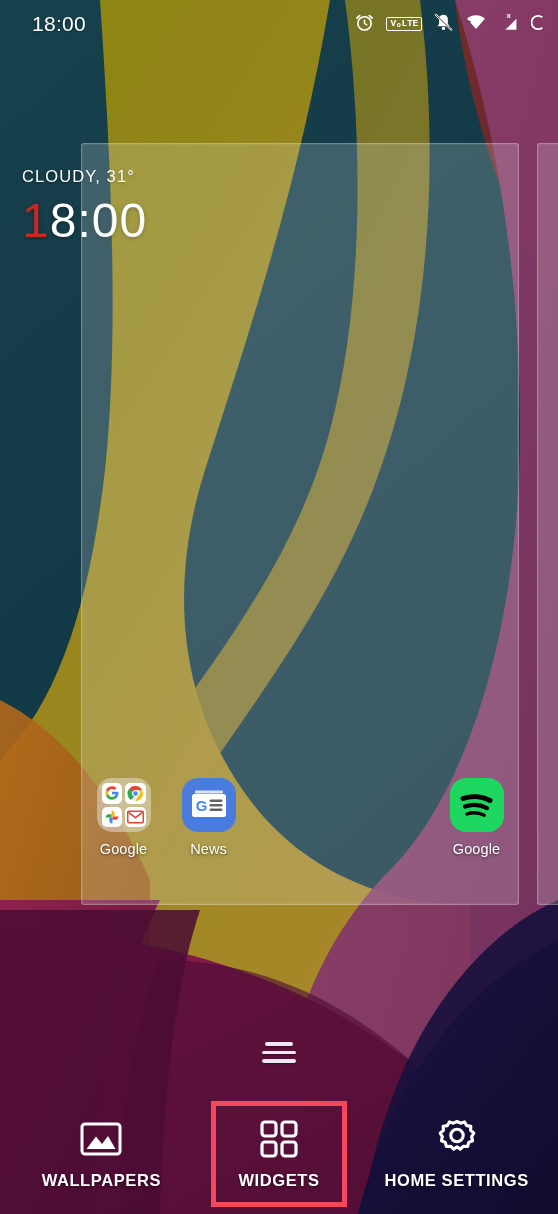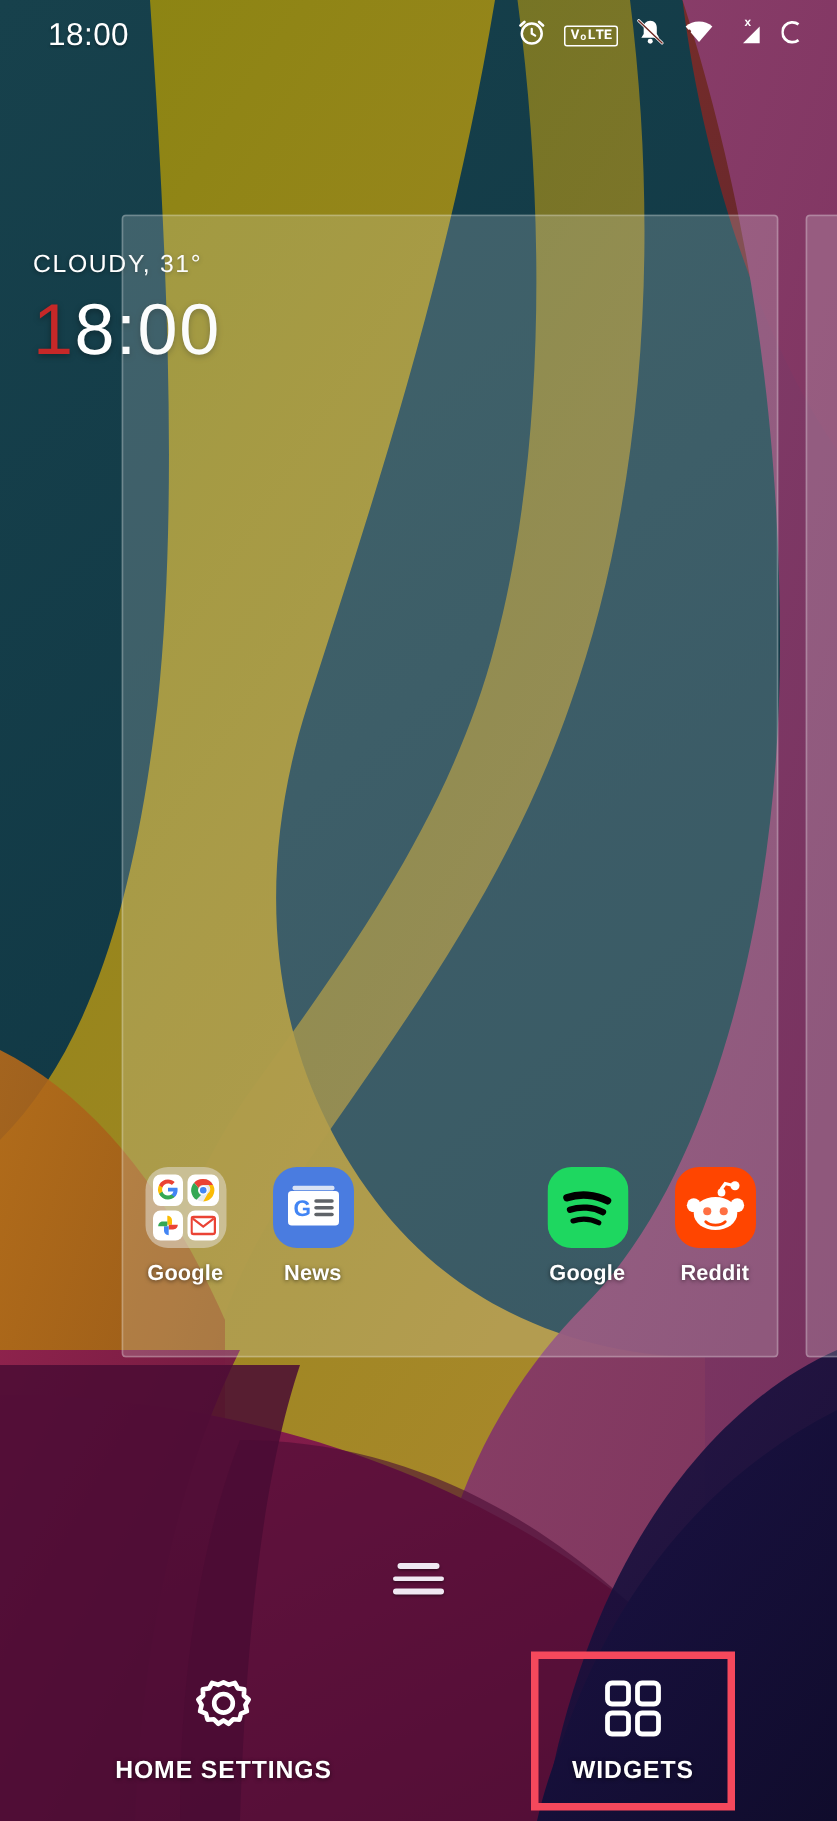--- a/index.html
+++ b/index.html
@@ -22,21 +22,21 @@
   }
   #wallpaper svg { display:block; width:558px; height:1214px; }
 
   
   #statusbar {
     position:absolute; top:0; left:0;
     width:558px; height:48px;
     z-index:40;
     display:flex; align-items:center;
     justify-content:space-between;
-    padding:0 20px 0 32px;
+    padding:0 10px 0 32px;
     color:#fff;
     gap:36px;
   }
   #clock-text {
     font-size:21px; font-weight:400;
     letter-spacing:.3px;
     text-shadow:0 1px 2px rgba(0,0,0,.35);
   }
   #status-icons {
     display:flex; align-items:center; gap:11px;
@@ -103,21 +103,21 @@
     align-items:flex-start;
   }
   .app {
     width:85px;
     display:flex; flex-direction:column;
     align-items:center;
     gap:9px;
   }
   .app-label {
     font-size:14.5px; color:#fff;
-    font-weight:700;
+    font-weight:400;
     text-shadow:0 1px 3px rgba(0,0,0,.55);
     letter-spacing:.1px;
   }
   .app-icon { width:54px; height:54px; position:relative; }
 
   
   .folder {
     width:54px; height:54px;
     border-radius:15px;
     background:rgba(225,220,210,.55);
@@ -399,70 +399,62 @@
         <svg width="54" height="54" viewBox="0 0 54 54">
           <rect x="0" y="0" width="54" height="54" rx="16" fill="#1ed760"></rect>
           <path d="M13 20.5c8.5-3 19-2.3 27 2" fill="none" stroke="#000" stroke-width="5" stroke-linecap="round"></path>
           <path d="M15 28.5c7-2.4 15.5-1.8 22 1.6" fill="none" stroke="#000" stroke-width="4.2" stroke-linecap="round"></path>
           <path d="M17 36c5.5-1.9 12-1.4 17.2 1.2" fill="none" stroke="#000" stroke-width="3.4" stroke-linecap="round"></path>
         </svg>
       </div>
       <div class="app-label">Google</div>
     </div>
 
-    <div class="app">
-      <div class="app-icon">
-        <svg width="54" height="54" viewBox="0 0 54 54">
-          <rect x="0" y="0" width="54" height="54" rx="16" fill="#ff4500"></rect>
-          <path d="M31 14.5 L33.5 11 L39.5 12.5" fill="none" stroke="#fff" stroke-width="2.2" stroke-linecap="round"></path>
-          <circle cx="40" cy="12.5" r="3" fill="#fff"></circle>
-          <ellipse cx="27" cy="31" rx="14.5" ry="11" fill="#fff"></ellipse>
-          <circle cx="12.5" cy="25.5" r="4.6" fill="#fff"></circle>
-          <circle cx="41.5" cy="25.5" r="4.6" fill="#fff"></circle>
-          <circle cx="31" cy="17" r="2.6" fill="#fff"></circle>
-          <circle cx="21.5" cy="29.5" r="2.7" fill="#ff7043"></circle>
-          <circle cx="32.5" cy="29.5" r="2.7" fill="#ff7043"></circle>
-          <path d="M20.5 36.5 C23.5 39.5 30.5 39.5 33.5 36.5" fill="none" stroke="#ff4500" stroke-width="1.9" stroke-linecap="round"></path>
-        </svg>
-      </div>
-      <div class="app-label">Reddit</div>
-    </div>
 
   </div>
 
   <div id="page-indicator">
     <div class="bar b1"></div>
     <div class="bar b2"></div>
     <div class="bar b3"></div>
   </div>
 
   <div id="bottom-actions">
 
+    <div class="action" id="action-wallpapers">
+      <div class="action-icon">
+        <svg width="44" height="38" viewBox="0 0 44 38">
+          <rect x="3" y="4" width="38" height="30" rx="3" fill="none" stroke="#fff" stroke-width="3"></rect>
+          <path d="M7.5 29 L17 16.5 L23 24 L29 16 L36.5 29 Z" fill="#fff"></path>
+        </svg>
+      </div>
+      <div class="action-label">WALLPAPERS</div>
+    </div>
+
+    <div class="action" id="action-widgets">
+      <div class="action-icon">
+        <svg width="40" height="40" viewBox="0 0 40 40">
+          <rect x="3" y="3" width="14" height="14" rx="3" fill="none" stroke="#fff" stroke-width="3.2"></rect>
+          <rect x="23" y="3" width="14" height="14" rx="3" fill="none" stroke="#fff" stroke-width="3.2"></rect>
+          <rect x="3" y="23" width="14" height="14" rx="3" fill="none" stroke="#fff" stroke-width="3.2"></rect>
+          <rect x="23" y="23" width="14" height="14" rx="3" fill="none" stroke="#fff" stroke-width="3.2"></rect>
+        </svg>
+      </div>
+      <div class="action-label">WIDGETS</div>
+    </div>
 
     <div class="action" id="action-home-settings">
       <div class="action-icon">
         <svg width="44" height="44" viewBox="0 0 44 44">
           <path d="M22 4.5
                    L25.6 6.2 L29.6 4.9 L31.6 8.6 L35.8 9.2 L35.6 13.4 L38.8 16.1 L36.6 19.7
                    L37.6 23.8 L33.7 25.4 L32.6 29.5 L28.4 29.2 L25.4 32.2 L22 29.9
                    L18.6 32.2 L15.6 29.2 L11.4 29.5 L10.3 25.4 L6.4 23.8 L7.4 19.7
                    L5.2 16.1 L8.4 13.4 L8.2 9.2 L12.4 8.6 L14.4 4.9 L18.4 6.2 Z" fill="none" stroke="#fff" stroke-width="3.1" stroke-linejoin="round"></path>
           <circle cx="22" cy="18.5" r="6.2" fill="none" stroke="#fff" stroke-width="3.1"></circle>
         </svg>
       </div>
       <div class="action-label">HOME SETTINGS</div>
     </div>
 
-    <div class="action" id="action-widgets">
-      <div class="action-icon">
-        <svg width="40" height="40" viewBox="0 0 40 40">
-          <rect x="3" y="3" width="14" height="14" rx="3" fill="none" stroke="#fff" stroke-width="3.2"></rect>
-          <rect x="23" y="3" width="14" height="14" rx="3" fill="none" stroke="#fff" stroke-width="3.2"></rect>
-          <rect x="3" y="23" width="14" height="14" rx="3" fill="none" stroke="#fff" stroke-width="3.2"></rect>
-          <rect x="23" y="23" width="14" height="14" rx="3" fill="none" stroke="#fff" stroke-width="3.2"></rect>
-        </svg>
-      </div>
-      <div class="action-label">WIDGETS</div>
-    </div>
-
   </div>
 
 </div>
 
 </body></html>

